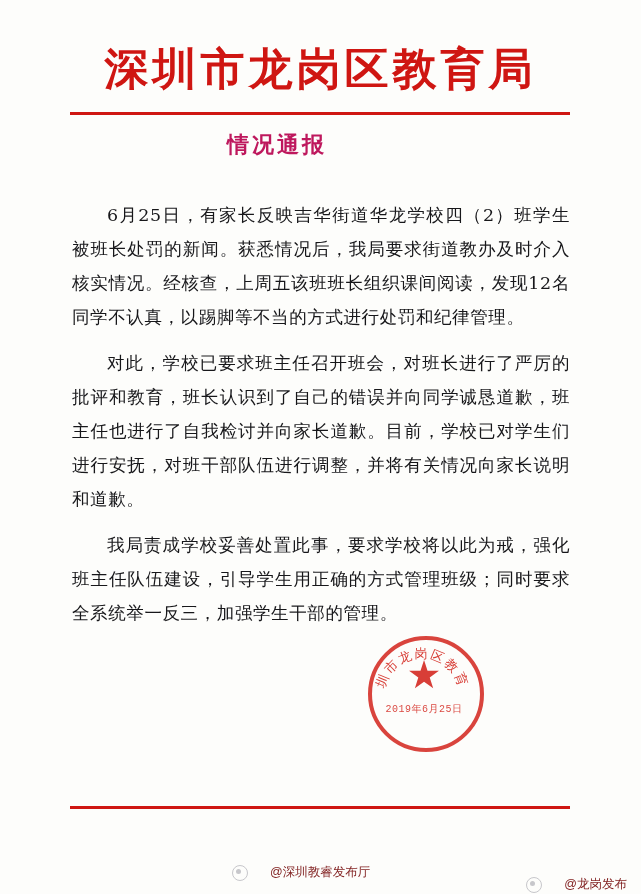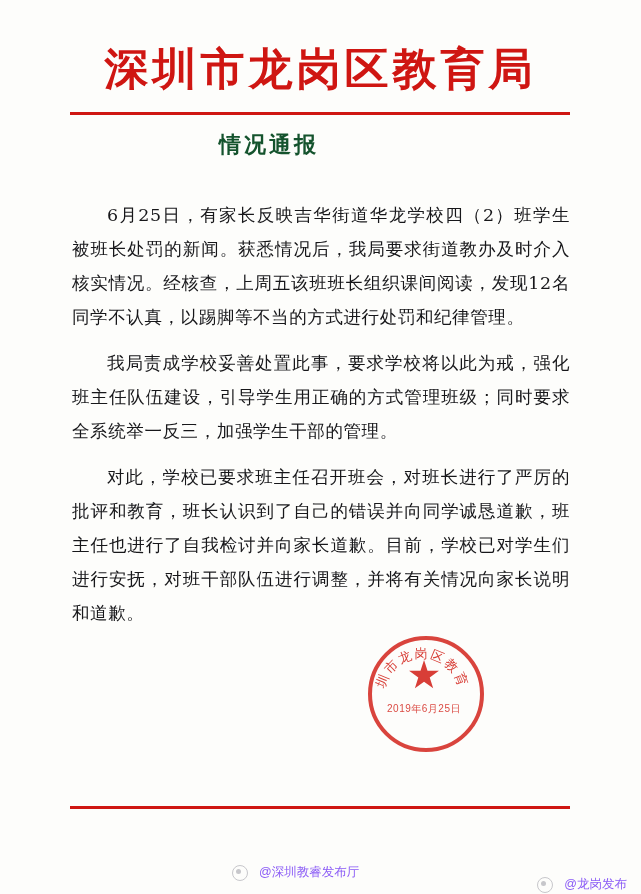--- a/index.html
+++ b/index.html
@@ -47,28 +47,28 @@
     left: 70px;
     top: 112px;
     width: 500px;
     height: 3px;
     background: #cf1612;
   }
 
   
   .doc-title {
     position: absolute;
-    left: 0;
+    left: 8px;
     top: 130px;
     width: 538px;
     text-align: center;
     font-size: 22px;
     font-weight: bold;
     letter-spacing: 3px;
-    color: #14532d;
+    color: #be185d;
     font-family: "DejaVu Serif", "Liberation Serif", serif;
   }
 
   
   .doc-body {
     position: absolute;
     left: 72px;
     top: 198px;
     width: 498px;
     color: #17171a;
@@ -121,21 +121,21 @@
   .seal-date {
     position: absolute;
     left: 14px;
     top: 66px;
     width: 84px;
     text-align: center;
     color: #d42a22;
     font-size: 10px;
     letter-spacing: .5px;
     opacity: .85;
-    font-family: Liberation Sans, sans-serif;
+    font-family: Liberation Mono, monospace;
   }
 
   
   .footer-rule {
     position: absolute;
     left: 70px;
     top: 806px;
     width: 500px;
     height: 3px;
     background: #cf1612;
@@ -145,22 +145,22 @@
     position: absolute;
     left: 0;
     top: 856px;
     width: 641px;
     height: 38px;
   }
   .wm {
     position: absolute;
     display: flex;
     align-items: center;
-    gap: 11px;
-    color: #8b5cf6;
+    gap: 22px;
+    color: #7f1d1d;
     font-size: 12.5px;
     font-family: "Liberation Sans", sans-serif;
     white-space: nowrap;
   }
   .wm-left { left: 232px; top: 8px; }
   .wm-right { right: 14px; top: 8px; margin-top: 12px; }
   .weibo-eye {
     width: 14px;
     height: 14px;
     border-radius: 50%;
@@ -186,22 +186,22 @@
   <div class="doc-header">
     <div class="org-title">深圳市龙岗区教育局</div>
   </div>
 
   <div class="header-rule"></div>
 
   <div class="doc-title">情况通报</div>
 
   <div class="doc-body">
     <p>6月25日，有家长反映吉华街道华龙学校四（2）班学生被班长处罚的新闻。获悉情况后，我局要求街道教办及时介入核实情况。经核查，上周五该班班长组织课间阅读，发现12名同学不认真，以踢脚等不当的方式进行处罚和纪律管理。</p>
+    <p>对此，学校已要求班主任召开班会，对班长进行了严厉的批评和教育，班长认识到了自己的错误并向同学诚恳道歉，班主任也进行了自我检讨并向家长道歉。目前，学校已对学生们进行安抚，对班干部队伍进行调整，并将有关情况向家长说明和道歉。</p>
     <p>我局责成学校妥善处置此事，要求学校将以此为戒，强化班主任队伍建设，引导学生用正确的方式管理班级；同时要求全系统举一反三，加强学生干部的管理。</p>
-    <p>对此，学校已要求班主任召开班会，对班长进行了严厉的批评和教育，班长认识到了自己的错误并向同学诚恳道歉，班主任也进行了自我检讨并向家长道歉。目前，学校已对学生们进行安抚，对班干部队伍进行调整，并将有关情况向家长说明和道歉。</p>
   </div>
 
   <div class="seal">
     <div class="seal-ring"></div>
     <svg width="108" height="108" viewBox="0 0 108 108">
       <defs>
         <path id="arcPath" d="M 16,60 A 38,38 0 1 1 92,60" fill="none"></path>
       </defs>
       <text font-family="DejaVu Serif, serif" font-size="13" fill="#d42a22" fill-opacity="0.9" letter-spacing="2">
         <textPath href="#arcPath" startOffset="50%" text-anchor="middle">深圳市龙岗区教育局</textPath>

